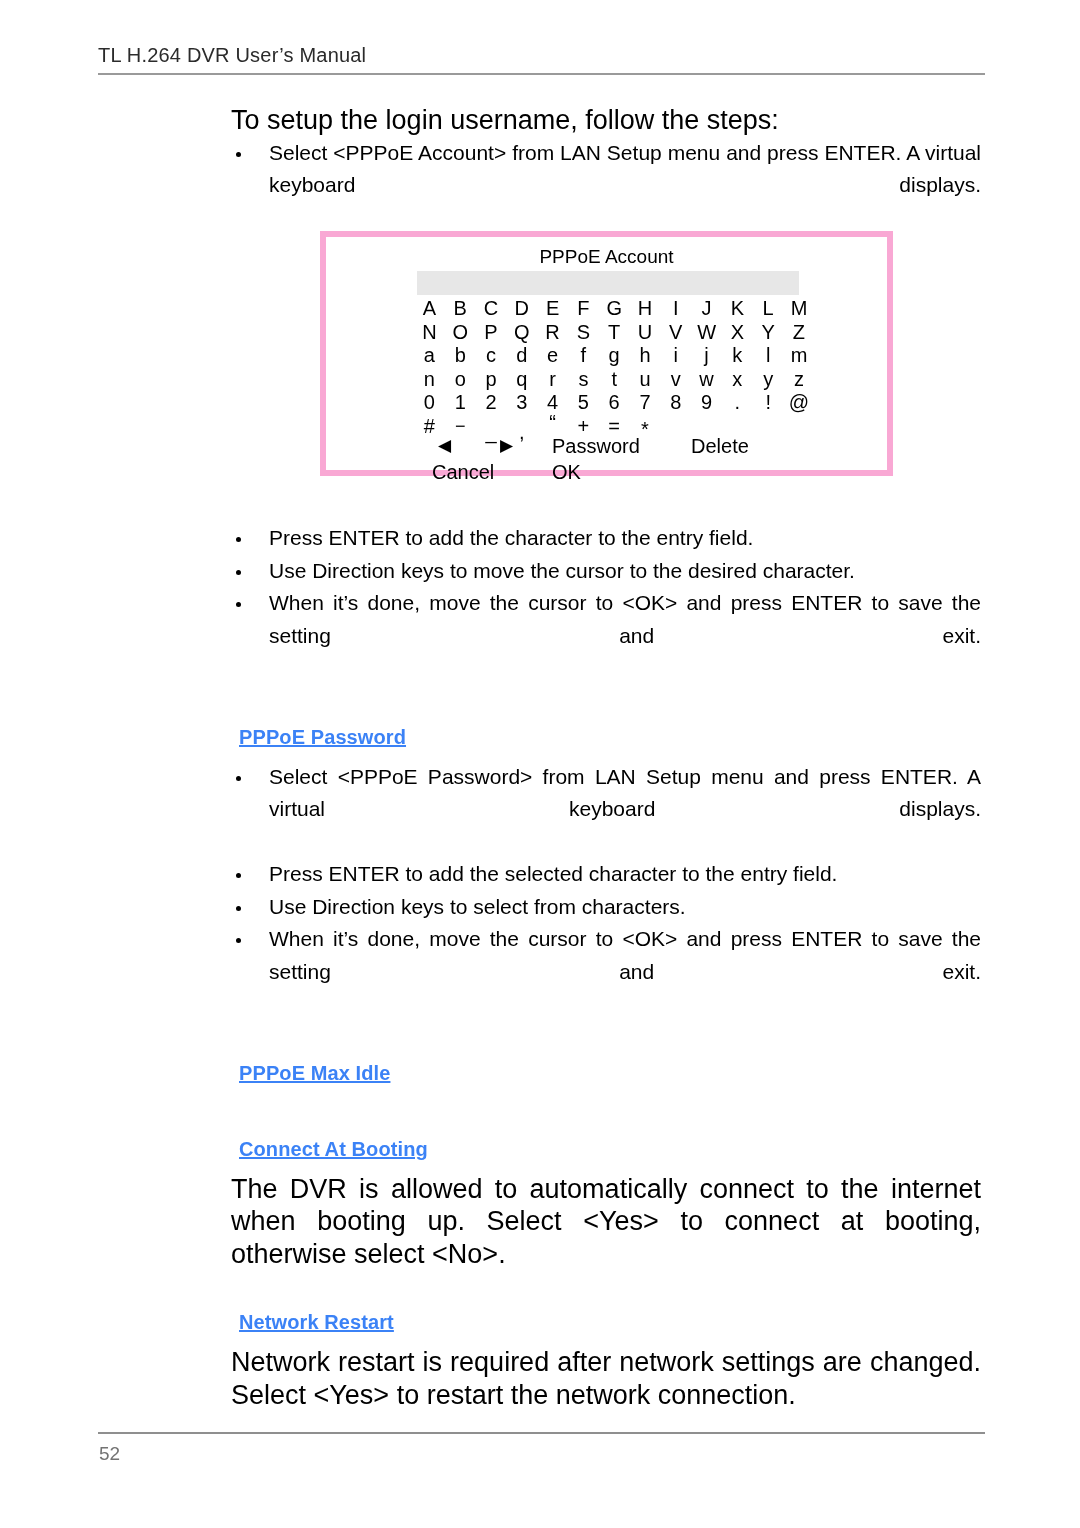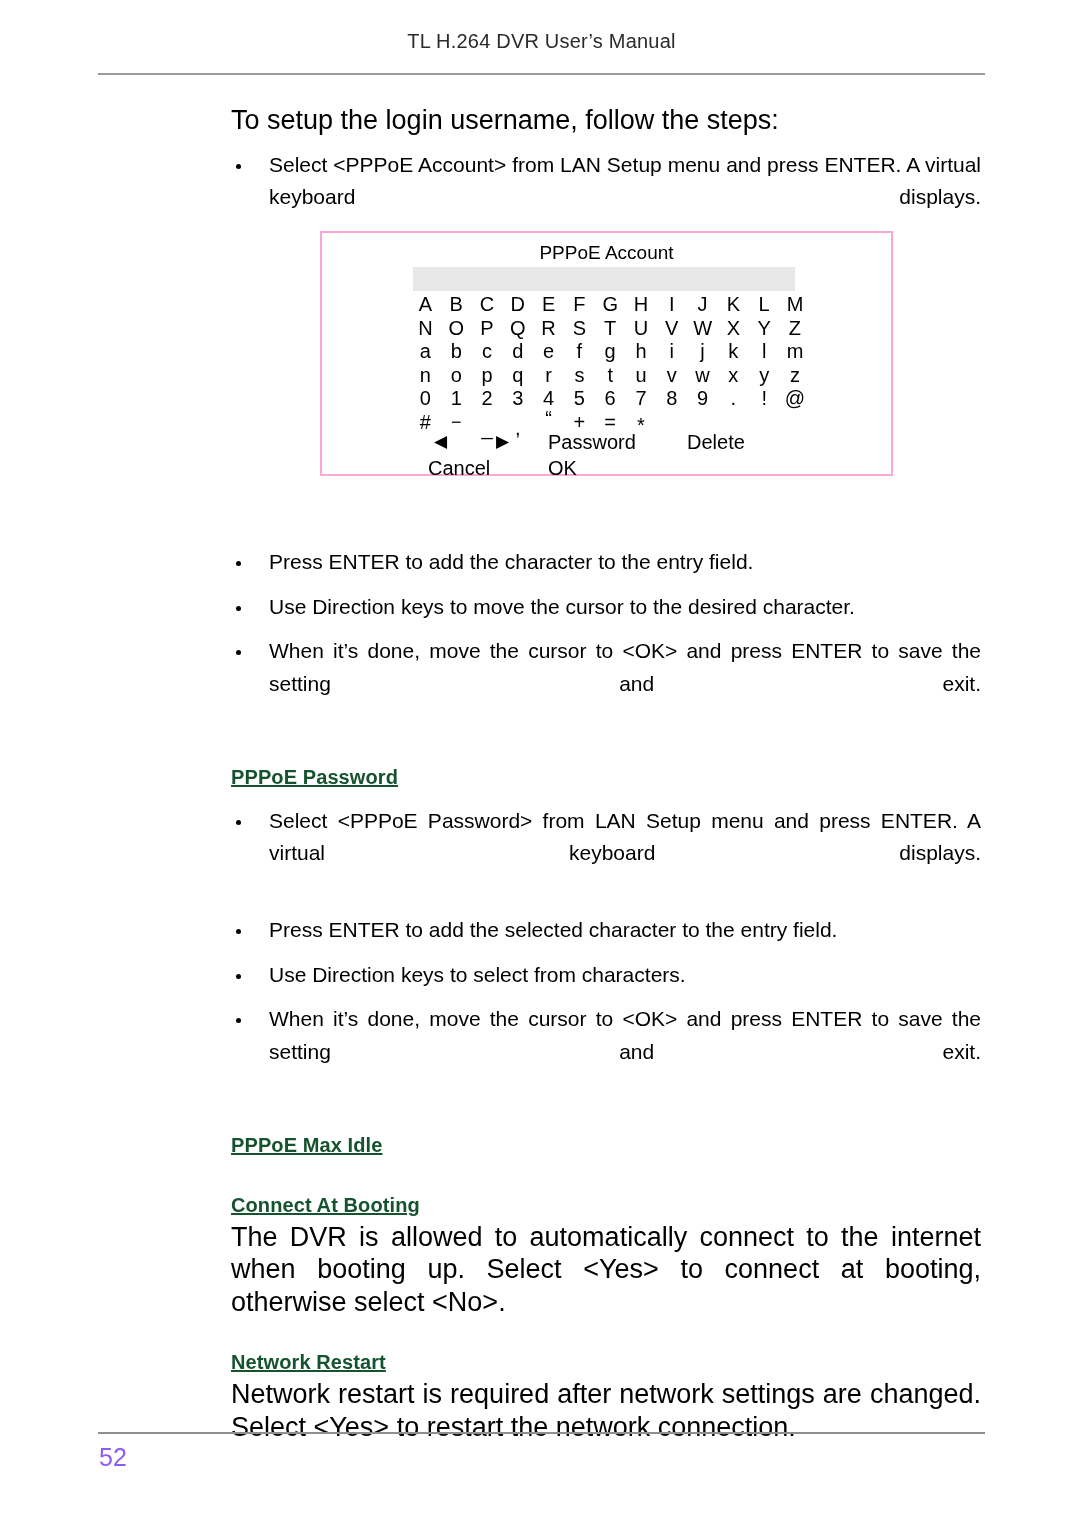--- a/index.html
+++ b/index.html
@@ -20,23 +20,23 @@
     position: absolute;
     left: 0; top: 0;
     width: 1080px;
     height: 1528px;
   }
 
   
   .header {
     position: absolute;
     left: 98px;
-    top: 30px;
+    top: 44px;
     width: 887px;
-    text-align: center;
+    text-align: left;
     font-size: 20px;
     color: #2b2b2b;
     letter-spacing: .2px;
   }
   .header-rule {
     position: absolute;
     left: 98px;
     top: 73px;
     width: 887px;
     height: 0;
@@ -70,60 +70,59 @@
     padding: 0;
     list-style: none;
   }
   li.bullet {
     position: relative;
     padding-left: 38px;
     font-size: 21px;
     line-height: 32.5px;
     text-align: justify;
     text-justify: inter-word;
-    margin-top: 12px;
   }
   li.bullet::before {
     content: "";
     position: absolute;
     left: 5px;
     top: 15px;
     width: 5px;
     height: 5px;
     border-radius: 50%;
     background: #000;
   }
   li.bullet .jfill {
     display: inline-block;
     width: 100%;
   }
 
   h3.section {
-    margin: 0;
+    margin: 8px;
     font-size: 20px;
     font-weight: bold;
-    color: #14532d;
+    color: #3b82f6;
     text-decoration: underline;
     letter-spacing: .1px;
   }
   .gap-lg { height: 33px; }
   .gap-xs { height: 4px; }
 
   
   .kb-wrap {
     position: absolute;
     left: 320px;
     top: 231px;
     width: 573px;
     height: 245px;
   }
   .kb {
     position: absolute;
     inset: 0;
-    border: 2px solid #f9a8d4;
+    border: 6px solid #f9a8d4;
     background: #fff;
     box-sizing: border-box;
   }
   .kb-title {
     position: absolute;
     left: 0;
     top: 9px;
     width: 100%;
     text-align: center;
     font-size: 19px;
@@ -199,22 +198,22 @@
     left: 98px;
     top: 1432px;
     width: 887px;
     height: 0;
     border-top: 2px solid #8f8f8f;
   }
   .footer-page {
     position: absolute;
     left: 99px;
     top: 1443px;
-    font-size: 25px;
-    color: #8b5cf6;
+    font-size: 19px;
+    color: #737373;
   }
 </style>
 </head>
 <body>
 
 <div class="page">
 
   <div class="header">TL H.264 DVR User’s Manual</div>
   <div class="header-rule"></div>
 

